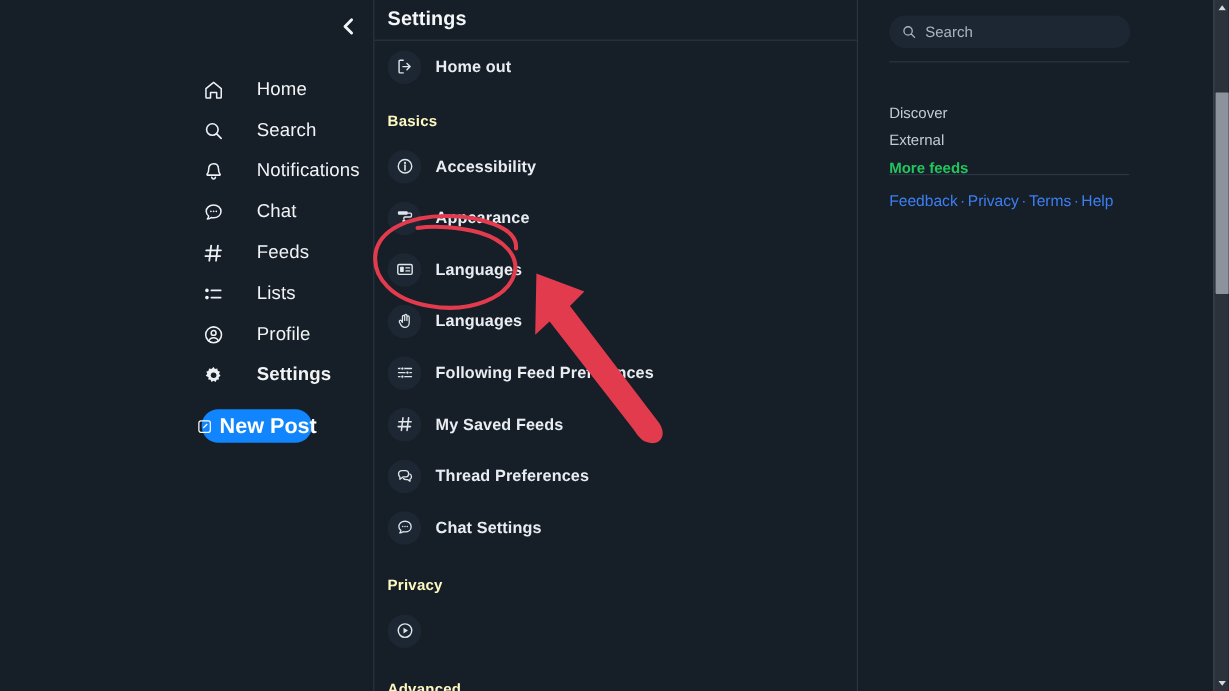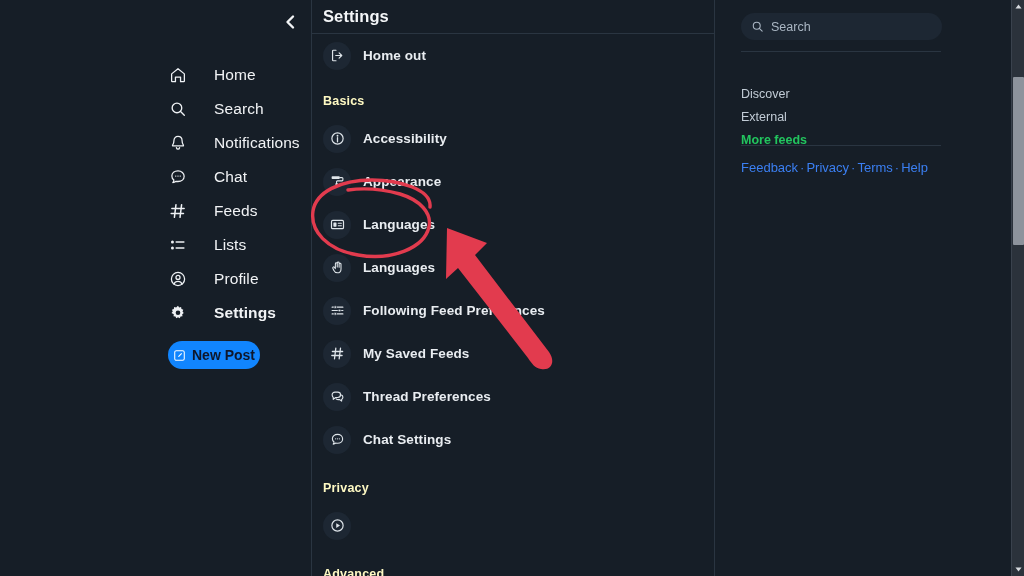--- a/index.html
+++ b/index.html
@@ -61,22 +61,22 @@
     background: #1185fe;
     border-radius: 999px;
     display: flex;
     align-items: center;
     justify-content: center;
     gap: 6px;
     cursor: pointer;
     border: none;
   }
   #new-post-btn .np-lbl {
-    color: #0f172a;
-    font-size: 14px;
+    color: #ffffff;
+    font-size: 18px;
     font-weight: bold;
     white-space: nowrap;
   }
 
   
   #center-col {
     position: absolute;
     left: 311px; top: 0;
     width: 404px; height: 576px;
     background: #161e27;

